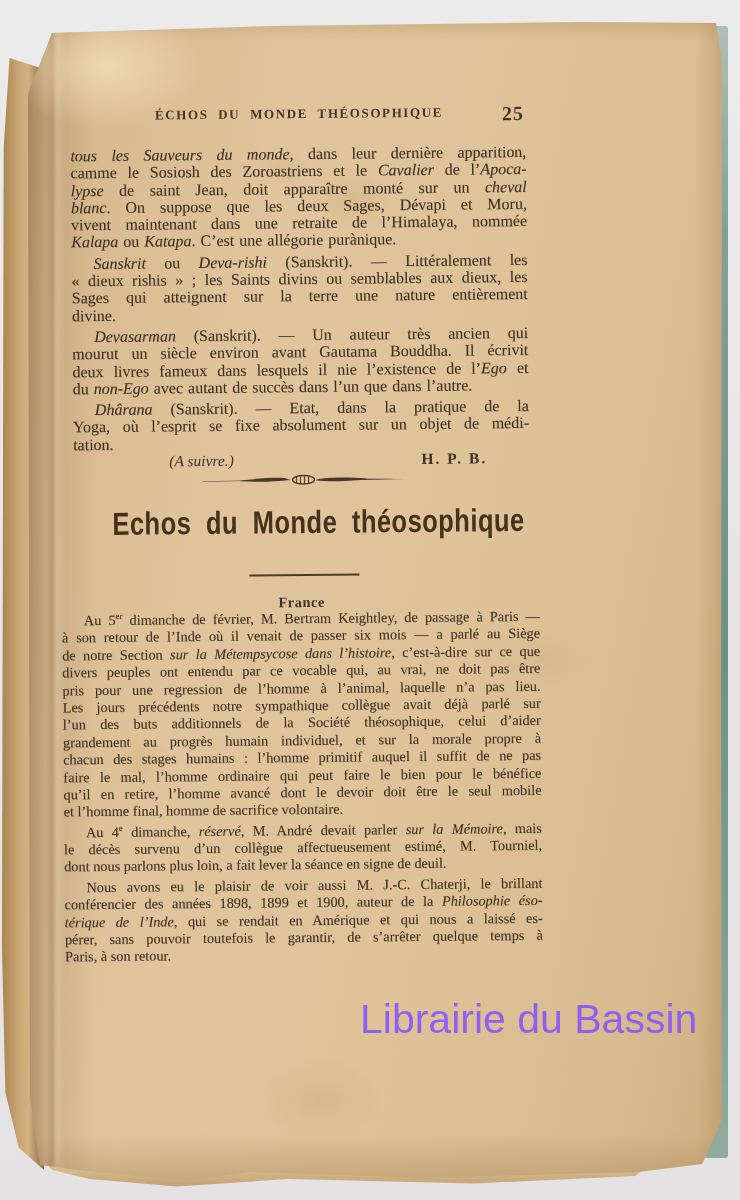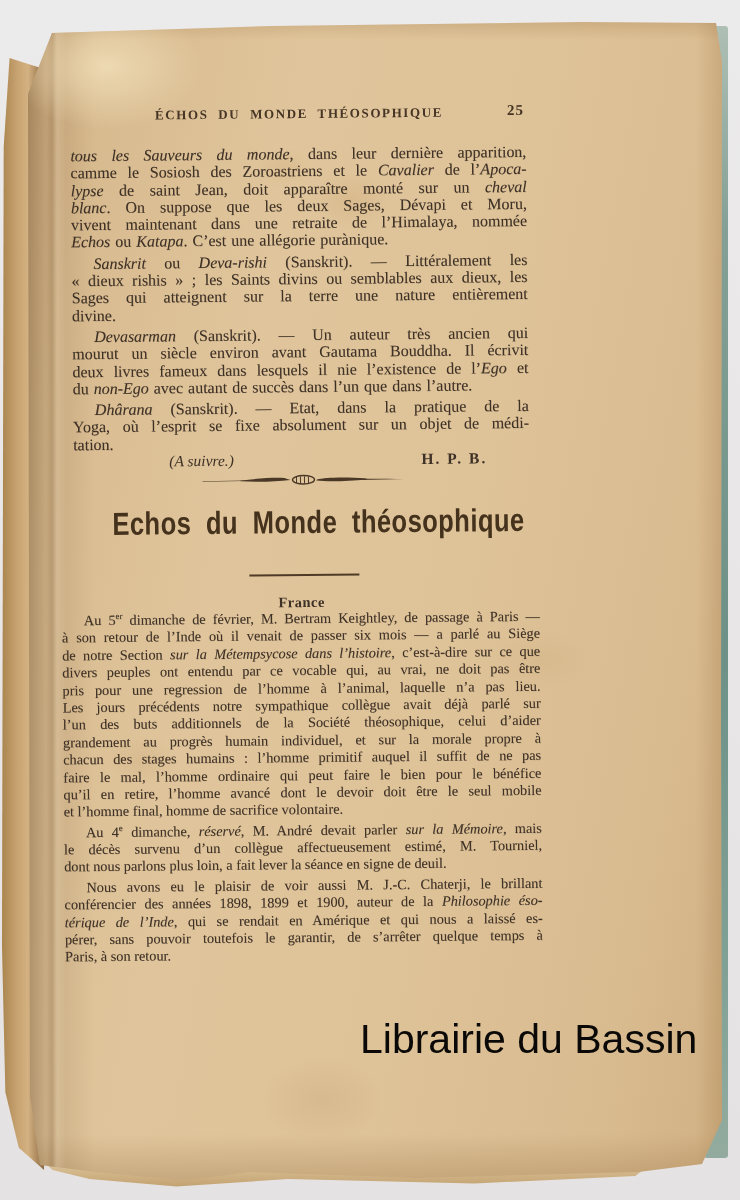--- a/index.html
+++ b/index.html
@@ -34,21 +34,21 @@
       linear-gradient(270deg,rgba(150,110,60,.28) 0px,rgba(150,110,60,0) 28px),
       linear-gradient(0deg,rgba(140,100,55,.30) 0px,rgba(140,100,55,0) 48px),
       linear-gradient(180deg,rgba(150,110,60,.25) 0px,rgba(150,110,60,0) 20px),
       linear-gradient(100deg,#cdab7e 0%,#d8ba8f 10%,#e0c59c 32%,#dec298 60%,#d9bb90 85%,#d0b083 100%);}
 
   
   .content{position:absolute;left:22px;top:20px;width:702px;height:1162px;
     color:#3e3126;transform:rotate(-0.55deg);transform-origin:80px 620px;}
   .running-header{position:absolute;left:53px;top:88px;width:458px;text-align:center;
     font-size:13px;font-weight:700;letter-spacing:1.6px;word-spacing:5px;color:#463525;}
-  .pagenum{position:absolute;right:4px;top:-2px;font-size:15px;font-weight:700;letter-spacing:1px;}
+  .pagenum{position:absolute;right:4px;top:-2px;font-size:20px;font-weight:700;letter-spacing:1px;}
 
   .textblock{text-shadow:.3px .3px .2px rgba(62,49,38,.30);}
   .sec1{position:absolute;left:53px;top:127px;width:456px;font-size:16px;word-spacing:1px;}
   .sec1 .line{line-height:17.3px;height:17.3px;}
   .sec2{position:absolute;left:40px;top:592px;width:478px;font-size:14.3px;}
   .sec2 .line{line-height:17.4px;height:17.4px;}
   .para{margin:0;}
   .sec1 .para + .para{margin-top:4px;}
   .sec2 .para + .para{margin-top:3px;}
   .line{text-align:justify;text-align-last:justify;white-space:normal;overflow:visible;}
@@ -92,21 +92,21 @@
       <span class="pagenum">25</span>
     </div>
 
     <div class="sec1 textblock">
         <div class="para">
           <div class="line"><em>tous les Sauveurs du monde</em><span>, dans leur dernière apparition,</span></div>
           <div class="line"><span>camme le Sosiosh des Zoroastriens et le </span><em>Cavalier</em><span> de l’</span><em>Apoca-</em></div>
           <div class="line"><em>lypse</em><span> de saint Jean, doit apparaître monté sur un </span><em>cheval</em></div>
           <div class="line"><em>blanc</em><span>. On suppose que les deux Sages, Dévapi et Moru,</span></div>
           <div class="line"><span>vivent maintenant dans une retraite de l’Himalaya, nommée</span></div>
-          <div class="line last"><em>Echos</em><span> ou </span><em>Katapa</em><span>. C’est une allégorie purànique.</span></div>
+          <div class="line last"><em>Kalapa</em><span> ou </span><em>Katapa</em><span>. C’est une allégorie purànique.</span></div>
         </div>
         <div class="para indent">
           <div class="line"><em>Sanskrit</em><span> ou </span><em>Deva-rishi</em><span> (Sanskrit). — Littéralement les</span></div>
           <div class="line"><span>« dieux rishis » ; les Saints divins ou semblables aux dieux, les</span></div>
           <div class="line"><span>Sages qui atteignent sur la terre une nature entièrement</span></div>
           <div class="line last"><span>divine.</span></div>
         </div>
         <div class="para indent">
           <div class="line"><em>Devasarman</em><span> (Sanskrit). — Un auteur très ancien qui</span></div>
           <div class="line"><span>mourut un siècle environ avant Gautama Bouddha. Il écrivit</span></div>
@@ -163,14 +163,14 @@
         <div class="para indent">
           <div class="line"><span>Nous avons eu le plaisir de voir aussi M. J.-C. Chaterji, le brillant</span></div>
           <div class="line"><span>conférencier des années 1898, 1899 et 1900, auteur de la </span><em>Philosophie éso-</em></div>
           <div class="line"><em>térique de l’Inde</em><span>, qui se rendait en Amérique et qui nous a laissé es-</span></div>
           <div class="line"><span>pérer, sans pouvoir toutefois le garantir, de s’arrêter quelque temps à</span></div>
           <div class="line last"><span>Paris, à son retour.</span></div>
         </div>
       </div>
   </div>
 
-  <div class="watermark" style="color: #000000; margin-top: 20px;">Librairie du Bassin</div>
+  <div class="watermark" style="color: #8b5cf6;">Librairie du Bassin</div>
 </div>
 
 </body></html>

